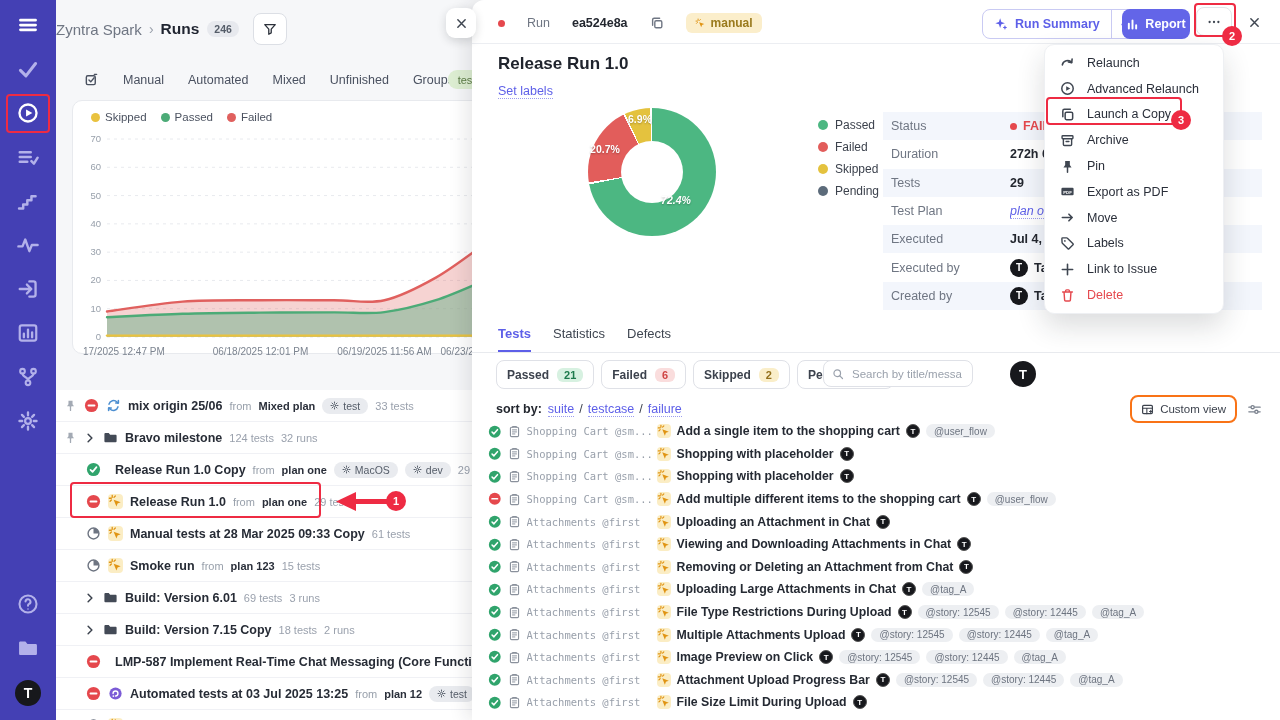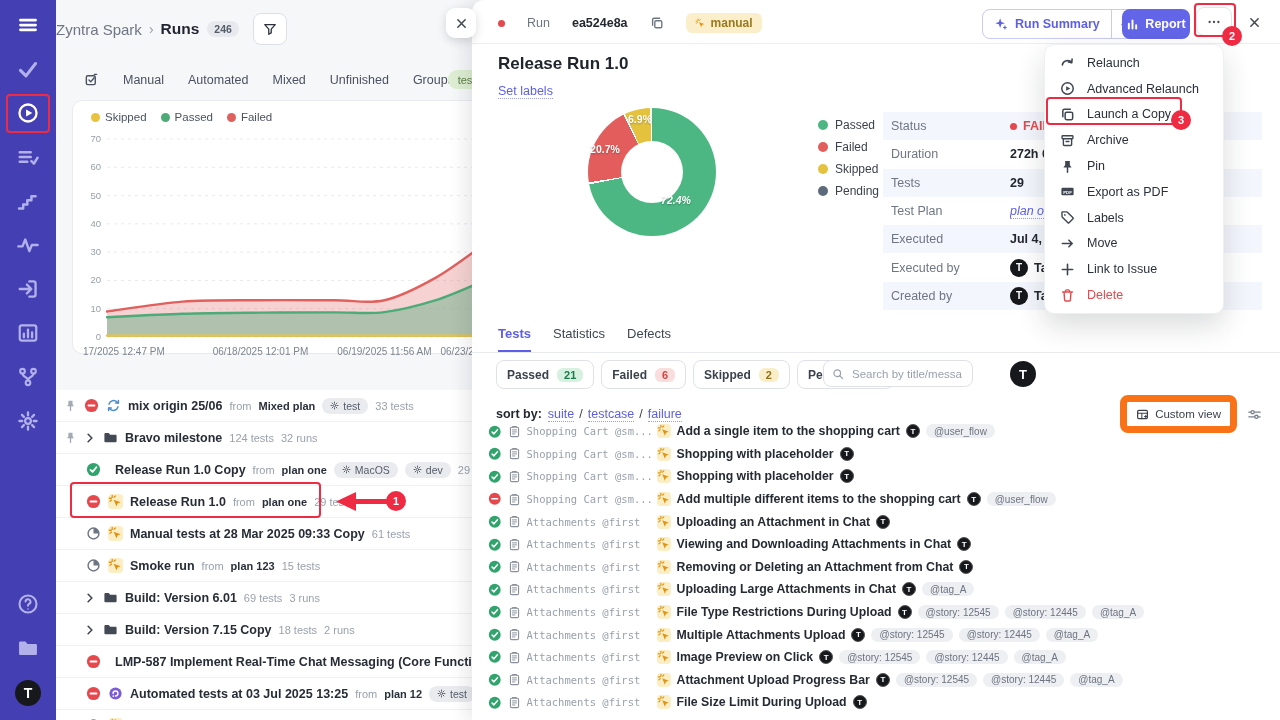--- a/index.html
+++ b/index.html
@@ -129,21 +129,21 @@
   .rp-search .ic{width:12px;height:12px;color:#9aa1ac;}
   .rp-search input{border:none;outline:none;width:110px;font-size:11.5px;background:transparent;font-family:"Liberation Sans",sans-serif;}
   .rp-search input::placeholder{color:#9aa1ac;}
   .rp-avatar{position:absolute;left:538px;top:361px;width:26px;height:26px;border-radius:50%;background:#17181c;color:#fff;
     font-size:13px;font-weight:bold;display:flex;align-items:center;justify-content:center;}
 
   .sort-row{position:absolute;left:24px;top:395px;width:766px;display:flex;align-items:center;font-size:12.5px;}
   .sort-prefix{color:#23272f;font-weight:bold;margin-right:6px;}
   .sort-link{color:#5d5fe8;border-bottom:1px dotted #9b9cf0;cursor:pointer;}
   .sort-sep{color:#3c424d;margin:0 5px;}
-  .cv-btn{margin-left:auto;height:24px;border:7px solid #f97316;border-radius:8px;background:#fff;display:flex;align-items:center;
+  .cv-btn{margin-left:auto;height:24px;border:2px solid #f97316;border-radius:8px;background:#fff;display:flex;align-items:center;
     gap:6px;padding:0 9px;font-size:11.5px;color:#3c424d;cursor:pointer;}
   .cv-btn .ic{width:13px;height:13px;}
   .sliders-ic{width:15px;height:15px;color:#7a818d;margin-left:10px;cursor:pointer;}
 
   .tests{position:absolute;left:16px;top:420px;width:784px;}
   .t-row{height:22.6px;display:flex;align-items:center;gap:6px;white-space:nowrap;overflow:hidden;cursor:pointer;}
   .t-row .st-ic{width:13.5px;height:13.5px;}
   .t-row .clip-ic{width:13px;height:13px;color:#8a919c;}
   .t-suite{width:124px;flex:none;font-family:"DejaVu Sans Mono",monospace;font-size:10.5px;color:#99a0ab;overflow:hidden;}
   .t-spark{width:14px;height:14px;background:#fbedc4;border-radius:4px;display:flex;align-items:center;justify-content:center;flex:none;}
@@ -1073,33 +1073,33 @@
           <svg viewBox="0 0 16 16" stroke="currentColor" fill="none" stroke-linecap="round" stroke-linejoin="round">
             <rect x="1.5" y="4" width="13" height="8" rx="1.2" fill="currentColor" stroke="none"></rect>
             <text x="8" y="10.2" font-size="4.6" fill="#fff" text-anchor="middle" font-weight="bold" stroke="none">PDF</text>
           </svg>
         </span>
         <span>Export as PDF</span>
       </div>
       <div class="m-item">
         <span class="ic ">
           <svg viewBox="0 0 16 16" stroke="currentColor" fill="none" stroke-linecap="round" stroke-linejoin="round">
+            <path d="M2.5 8H13M9.5 4.5L13 8l-3.5 3.5" stroke-width="1.7"></path>
+          </svg>
+        </span>
+        <span>Move</span>
+      </div>
+      <div class="m-item">
+        <span class="ic ">
+          <svg viewBox="0 0 16 16" stroke="currentColor" fill="none" stroke-linecap="round" stroke-linejoin="round">
             <path d="M2 2.8c0-.4.4-.8.8-.8h4.4c.3 0 .5.1.7.3l6 6c.3.3.3.8 0 1.1l-4.3 4.3c-.3.3-.8.3-1.1 0l-6-6a1 1 0 0 1-.3-.7z" stroke-width="1.5"></path>
             <circle cx="5.2" cy="5.2" r="0.9" fill="currentColor" stroke="none"></circle>
           </svg>
         </span>
         <span>Labels</span>
-      </div>
-      <div class="m-item">
-        <span class="ic ">
-          <svg viewBox="0 0 16 16" stroke="currentColor" fill="none" stroke-linecap="round" stroke-linejoin="round">
-            <path d="M2.5 8H13M9.5 4.5L13 8l-3.5 3.5" stroke-width="1.7"></path>
-          </svg>
-        </span>
-        <span>Move</span>
       </div>
       <div class="m-item">
         <span class="ic ">
           <svg viewBox="0 0 16 16" stroke="currentColor" fill="none" stroke-linecap="round" stroke-linejoin="round">
             <path d="M8 2.5v11M2.5 8h11" stroke-width="1.7"></path>
           </svg>
         </span>
         <span>Link to Issue</span>
       </div>
       <div class="m-item danger">

